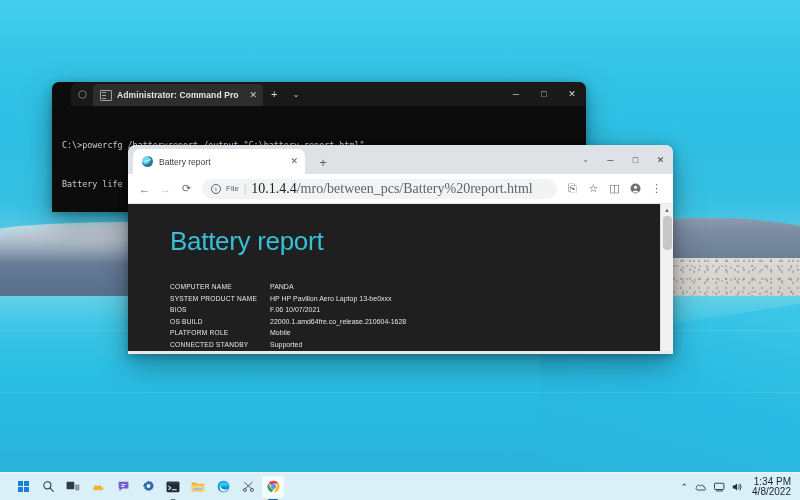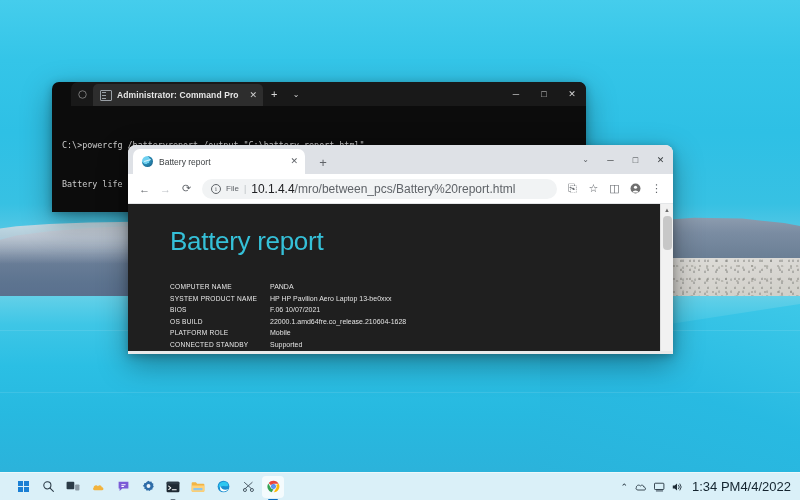--- a/index.html
+++ b/index.html
@@ -188,21 +188,21 @@
     flex: 1; height: 20px; background: #f1f3f4; border-radius: 10px;
     display: flex; align-items: center; gap: 5px; padding: 0 9px; margin: 0 5px;
   }
   .omni-info {
     width: 10px; height: 10px; border: 1px solid #5f6368; border-radius: 50%;
     font-size: 7px; color: #5f6368; display: flex; align-items: center;
     justify-content: center; flex: none; font-family: "Liberation Serif", serif;
   }
   .omni-scheme { font-size: 8px; color: #5f6368; flex: none; }
   .omni-sep { color: #bdc1c6; font-size: 9px; flex: none; }
-  .omni-url { font-size: 12px; color: #202124; white-space: nowrap; overflow: hidden; }
+  .omni-url { font-size: 14px; color: #202124; white-space: nowrap; overflow: hidden; font-family: Liberation Serif, serif; }
   .omni-url .host { color: #202124; }
   .omni-url .path { color: #5f6368; }
 
   
   #page-viewport {
     position: relative; height: 228px; background: #1f1f1f; overflow: hidden;
   }
   #page-content { padding: 22px 0 0 42px; }
   #report-title {
     color: #35c0d8; font-size: 26px; font-weight: normal; letter-spacing: -.3px;
@@ -259,22 +259,22 @@
   .tb-icon.running::after {
     content: ""; position: absolute; bottom: -3px; left: 50%; transform: translateX(-50%);
     width: 5px; height: 2px; background: #6b7b88; border-radius: 1px;
   }
   #tray {
     margin-left: auto; display: flex; align-items: center; gap: 7px;
     padding-right: 9px; color: #1d2b36;
   }
   .tray-icon { font-size: 9px; display: flex; align-items: center; }
   #clock {
-    display: flex; flex-direction: row; align-items: flex-end;
-    font-size: 13px; line-height: 9.5px; color: #14242f; padding-left: 2px;
+    display: flex; flex-direction: column; align-items: flex-end;
+    font-size: 10px; line-height: 9.5px; color: #14242f; padding-left: 2px;
   }
 
   
   .start-sq {
     width: 11px; height: 11px;
     display: grid; grid-template-columns: 5px 5px; grid-template-rows: 5px 5px; gap: 1px;
   }
   .start-sq i { background: #1a7fd4; display: block; }
 </style>
 </head>
@@ -519,17 +519,17 @@
       </span>
       <span class="tray-icon">
         <svg width="11" height="10" viewBox="0 0 14 12">
           <path d="M1 4.2h2.4L6.4 1.6v8.8L3.4 7.8H1z" fill="#1d2b36"></path>
           <path d="M8.4 3.6a3.6 3.6 0 0 1 0 4.8" fill="none" stroke="#1d2b36" stroke-width="1.1" stroke-linecap="round"></path>
           <path d="M10.2 2.1a6 6 0 0 1 0 7.8" fill="none" stroke="#1d2b36" stroke-width="1.1" stroke-linecap="round"></path>
         </svg>
       </span>
       <div id="clock">
         <span>1:34 PM</span>
-        <span>4/4/2022</span>
+        <span>4/8/2022</span>
       </div>
     </div>
   </div>
 </div>
 
 </body></html>

